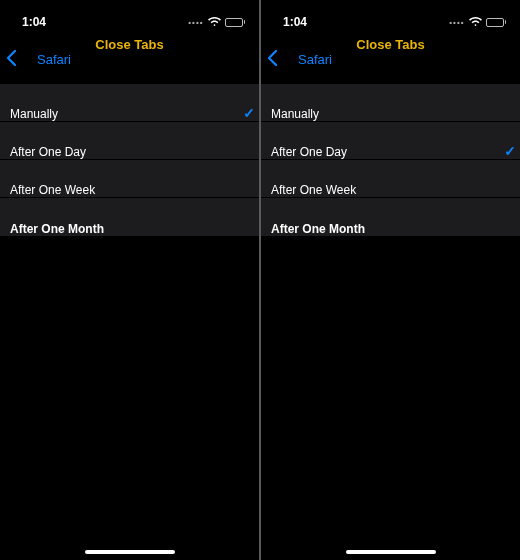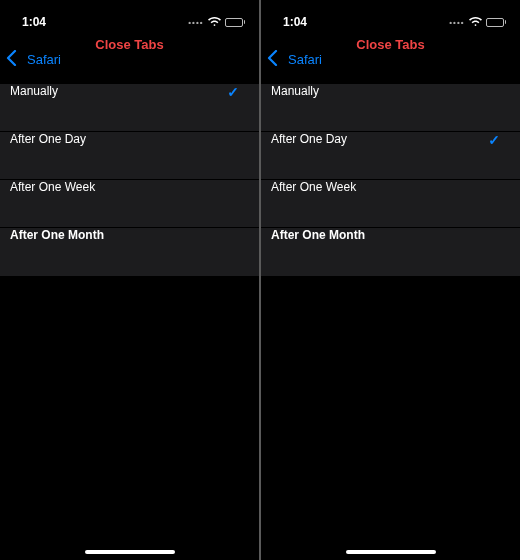--- a/index.html
+++ b/index.html
@@ -36,42 +36,42 @@
       align-items: center;
       position: relative;
       padding: 0 6px;
     }
     .back-btn {
       display: flex;
       align-items: center;
       color: #0a84ff;
       font-size: 13px;
       font-weight: 400;
-      gap: 10px;
+      gap: 20px;
       margin-top: 30px;
     }
     .nav-title {
       position: absolute;
       left: 0; right: 0;
       text-align: center;
-      color: #ef4444;
+      color: #eab308;
       font-size: 13px;
       font-weight: 600;
       pointer-events: none;
     }
     .list {
       margin-top: 24px;
       background: #1c1c1e;
     }
     .row {
-      height: 48px;
-      display: flex;
-      align-items: flex-start;
+      height: 38px;
+      display: flex;
+      align-items: flex-end;
       justify-content: space-between;
-      padding: 0 20px 0 10px;
+      padding: 0 4px 0 10px;
       color: #fff;
       font-size: 12px;
       border-bottom: 1px solid #000;
     }
     .row:last-child { border-bottom: none; font-weight: bold; }
     .check { color: #0a84ff; font-size: 14px; font-weight: 700; }
     .home-indicator {
       position: absolute;
       bottom: 6px;
       left: 50%;

